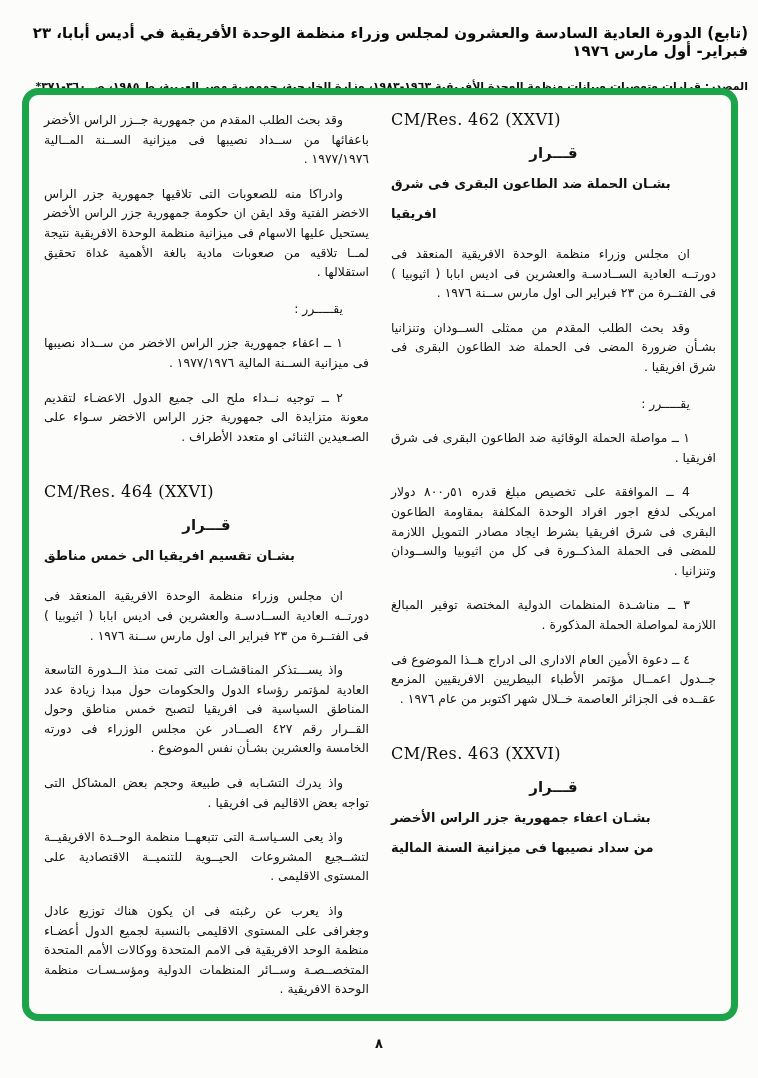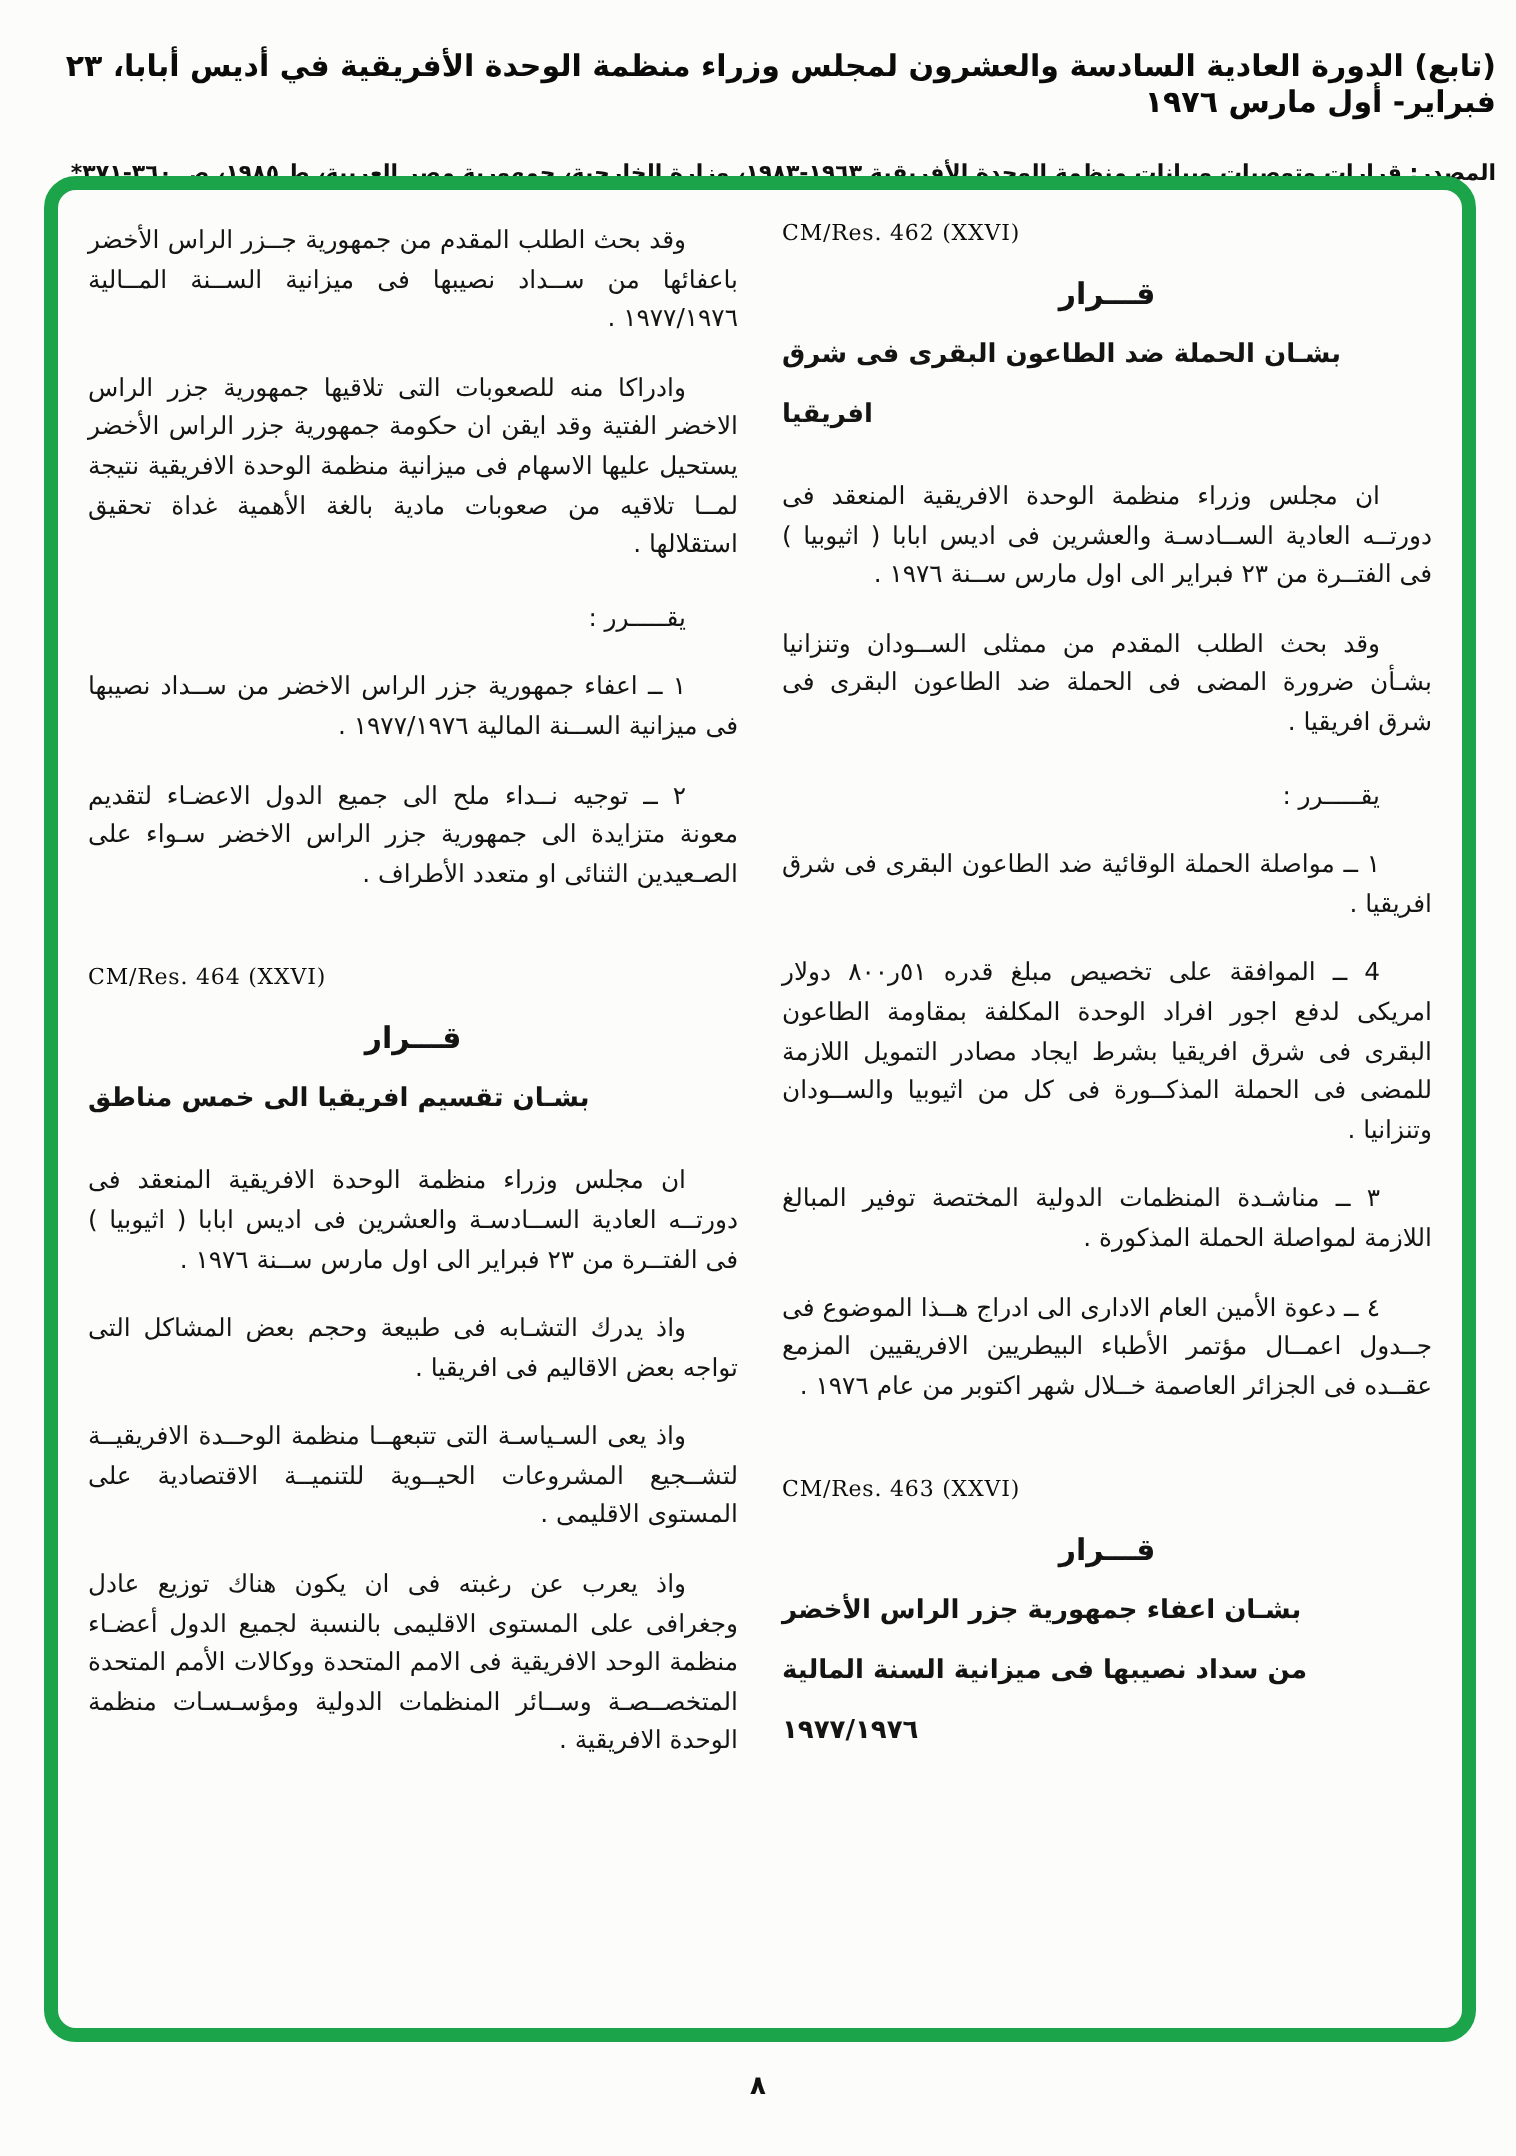--- a/index.html
+++ b/index.html
@@ -58,21 +58,21 @@
     text-align:center;font-weight:bold;font-size:15px;
     margin-top:15px;letter-spacing:1px;
   }
   .subtitle{
     text-align:left;font-weight:bold;font-size:13px;
     margin-top:7px;line-height:30px;
   }
   .res{
     direction:ltr;text-align:left;
     font-family:"DejaVu Serif",serif;
-    font-size:11px;font-weight:400;
+    font-size:16px;font-weight:400;
     letter-spacing:0.4px;color:#0d0d0d;
     margin-top:36px;
   }
   .col .blk:first-child{margin-top:2px;}
   .pagenum{
     position:absolute;left:0;right:0;top:1036px;
     text-align:center;
     font-size:13px;font-weight:bold;color:#101010;
   }
 </style>
@@ -97,35 +97,35 @@
         <div class="blk decide">يقـــــرر :</div>
         <div class="blk para">١ ــ مواصلة الحملة الوقائية ضد الطاعون البقرى فى شرق افريقيا .</div>
         <div class="blk para">4 ــ الموافقة على تخصيص مبلغ قدره ٥١ر٨٠٠ دولار امريكى لدفع اجور افراد الوحدة المكلفة بمقاومة الطاعون البقرى فى شرق افريقيا بشرط ايجاد مصادر التمويل اللازمة للمضى فى الحملة المذكــورة فى كل من اثيوبيا والســودان وتنزانيا .</div>
         <div class="blk para">٣ ــ مناشـدة المنظمات الدولية المختصة توفير المبالغ اللازمة لمواصلة الحملة المذكورة .</div>
         <div class="blk para">٤ ــ دعوة الأمين العام الادارى الى ادراج هــذا الموضوع فى جــدول اعمــال مؤتمر الأطباء البيطريين الافريقيين المزمع عقــده فى الجزائر العاصمة خــلال شهر اكتوبر من عام ١٩٧٦ .</div>
         <div class="blk res">CM/Res. 463 (XXVI)</div>
         <div class="blk title">قـــرار</div>
         <div class="blk subtitle">
           <div>بشـان اعفاء جمهورية جزر الراس الأخضر</div>
           <div>من سداد نصيبها فى ميزانية السنة المالية</div>
-          <div>١٩٧٧/١٩٧٦</div>
         </div>
       </div>
     <div class="col" id="col-left">
         <div class="blk para">وقد بحث الطلب المقدم من جمهورية جــزر الراس الأخضر باعفائها من ســداد نصيبها فى ميزانية الســنة المــالية ١٩٧٧/١٩٧٦ .</div>
         <div class="blk para">وادراكا منه للصعوبات التى تلاقيها جمهورية جزر الراس الاخضر الفتية وقد ايقن ان حكومة جمهورية جزر الراس الأخضر يستحيل عليها الاسهام فى ميزانية منظمة الوحدة الافريقية نتيجة لمــا تلاقيه من صعوبات مادية بالغة الأهمية غداة تحقيق استقلالها .</div>
         <div class="blk decide">يقـــــرر :</div>
         <div class="blk para">١ ــ اعفاء جمهورية جزر الراس الاخضر من ســداد نصيبها فى ميزانية الســنة المالية ١٩٧٧/١٩٧٦ .</div>
         <div class="blk para">٢ ــ توجيه نــداء ملح الى جميع الدول الاعضـاء لتقديم معونة متزايدة الى جمهورية جزر الراس الاخضر سـواء على الصـعيدين الثنائى او متعدد الأطراف .</div>
         <div class="blk res">CM/Res. 464 (XXVI)</div>
         <div class="blk title">قـــرار</div>
         <div class="blk subtitle">
           <div>بشـان تقسيم افريقيا الى خمس مناطق</div>
         </div>
         <div class="blk para">ان مجلس وزراء منظمة الوحدة الافريقية المنعقد فى دورتــه العادية الســادسـة والعشرين فى اديس ابابا ( اثيوبيا ) فى الفتــرة من ٢٣ فبراير الى اول مارس ســنة ١٩٧٦ .</div>
+        <div class="blk para">واذ يســـتذكر المناقشـات التى تمت منذ الــدورة التاسعة العادية لمؤتمر رؤساء الدول والحكومات حول مبدا زيادة عدد المناطق السياسية فى افريقيا لتصبح خمس مناطق وحول القــرار رقم ٤٢٧ الصــادر عن مجلس الوزراء فى دورته الخامسة والعشرين بشـأن نفس الموضوع .</div>
         <div class="blk para">واذ يدرك التشـابه فى طبيعة وحجم بعض المشاكل التى تواجه بعض الاقاليم فى افريقيا .</div>
         <div class="blk para">واذ يعى السـياسـة التى تتبعهــا منظمة الوحــدة الافريقيــة لتشــجيع المشروعات الحيــوية للتنميــة الاقتصادية على المستوى الاقليمى .</div>
         <div class="blk para">واذ يعرب عن رغبته فى ان يكون هناك توزيع عادل وجغرافى على المستوى الاقليمى بالنسبة لجميع الدول أعضـاء منظمة الوحد الافريقية فى الامم المتحدة ووكالات الأمم المتحدة المتخصــصـة وســائر المنظمات الدولية ومؤسـسـات منظمة الوحدة الافريقية .</div>
       </div>
   </div>
 </div>
 
 <div class="pagenum">٨</div>
 
 </body></html>

